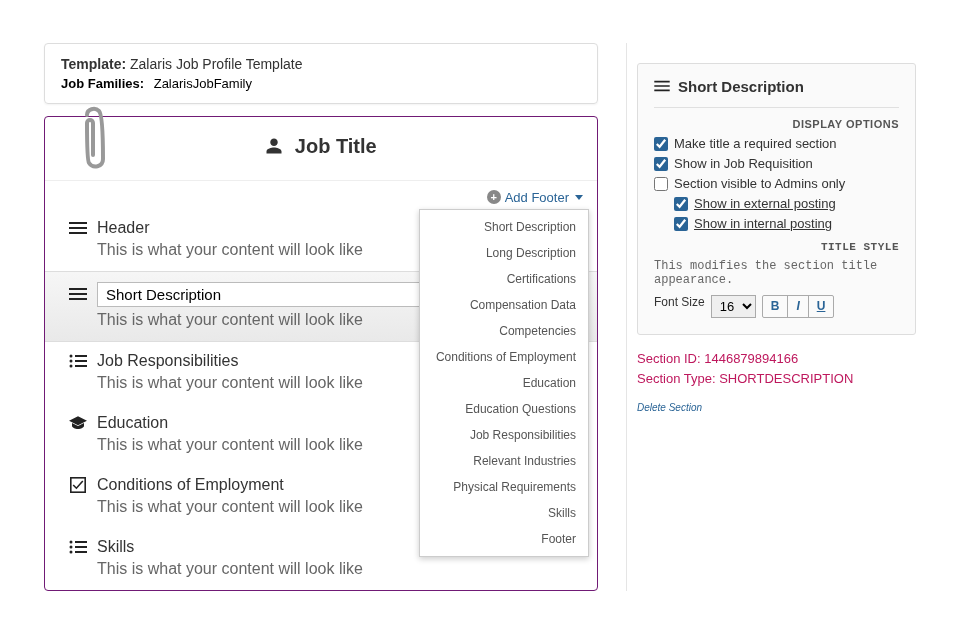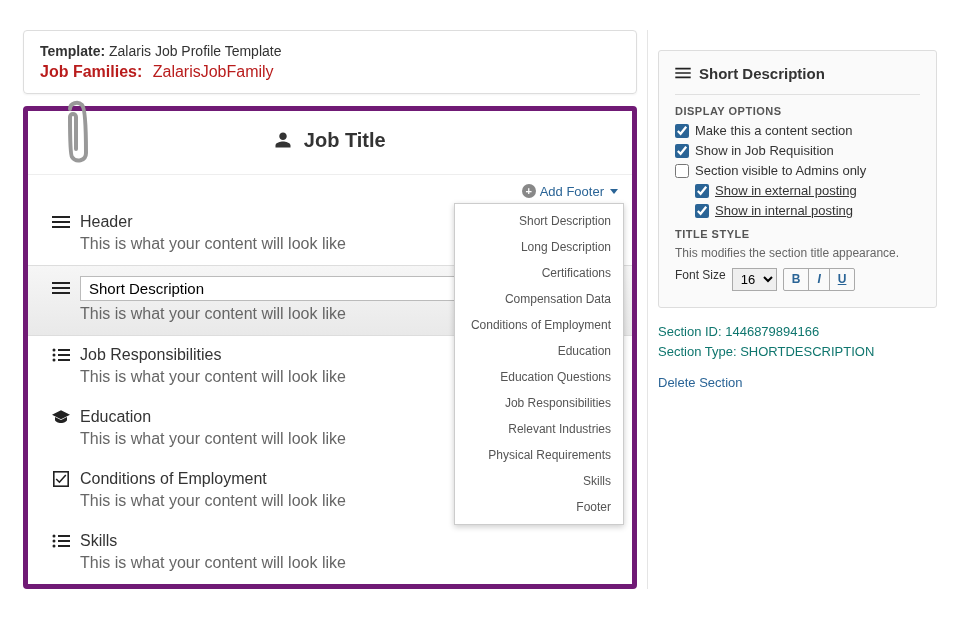--- a/index.html
+++ b/index.html
@@ -1,28 +1,28 @@
 <!DOCTYPE html>
 <html><head>
 <meta charset="utf-8">
 <style>
 * { box-sizing: border-box; margin: 0; padding: 0; }
 body { font-family: Arial, Helvetica, sans-serif; background: #fff; color: #333; font-size: 13px; }
-.container { display: flex; padding: 30px 23px; gap: 10px; max-width: 960px; margin: 0 auto; position: relative; }
+.container { display: flex; padding: 30px 44px; gap: 28px; max-width: 960px; margin: 13px auto; position: relative; }
 .left-col { flex: 1; min-width: 0; }
 .right-col { width: 290px; border-left: 1px solid #e5e5e5; padding-left: 10px; padding-top: 20px; }
 
 
 .template-box { border: 1px solid #ddd; border-radius: 4px; padding: 12px 16px; margin-bottom: 12px; box-shadow: 0 1px 2px rgba(0,0,0,0.05); }
 .template-box .row1 { font-size: 14px; margin-bottom: 4px; }
 .template-box .bold { font-weight: bold; }
-.template-box .row2 { font-size: 16px; color: #b91c1c; }
-
-
-.editor-box { border: 5px solid #701a75; border-radius: 4px; position: relative; }
+.template-box .row2 { font-size: 13px; color: #000000; }
+
+
+.editor-box { border: 1px solid #701a75; border-radius: 4px; position: relative; }
 .title-bar { text-align: center; padding: 18px 10px 22px; border-bottom: 1px solid #eee; font-size: 20px; font-weight: bold; color: #333; position: relative; }
 .title-bar svg { vertical-align: -2px; margin-right: 6px; }
 
 
 .paperclip { position: absolute; left: 28px; top: -12px; z-index: 5; }
 
 
 .add-section-row { text-align: right; padding: 8px 14px 4px; position: relative; }
 .add-section-link { color: #2a6496; font-size: 13px; cursor: pointer; display: inline-flex; align-items: center; gap: 4px; }
 .add-section-link .plus-circle { display:inline-block; width:14px; height:14px; border-radius:50%; background:#888; color:#fff; line-height:14px; text-align:center; font-size:11px; font-weight:bold; }
@@ -39,32 +39,32 @@
 .section-icon { width:18px; display:inline-flex; justify-content:center; color:#222; }
 
 
 .section-row.selected { background: linear-gradient(#f6f6f6,#e9e9e9); border-top:1px solid #ddd; border-bottom:1px solid #ddd; }
 .section-row.selected .sd-input { flex:1; font-size:15px; padding:3px 8px; border:1px solid #bbb; background:#fff; }
 .section-row.selected .globe { color:#555; margin-left:6px; }
 
 
 .panel { border:1px solid #ddd; border-radius:3px; padding: 14px 16px 16px; background:#fafafa; }
 .panel-header { display:flex; align-items:center; gap:8px; font-weight:bold; font-size:15px; padding-bottom:12px; border-bottom:1px solid #e0e0e0; margin-bottom:10px; color:#333; }
-.opt-heading { font-size:11px; font-weight:bold; color:#555; letter-spacing:.5px; margin: 6px 0; }
+.opt-heading { font-size:11px; font-weight:bold; color:#555; letter-spacing:.5px; margin: 6px 0; text-align: right; }
 .check-row { display:flex; align-items:center; gap:6px; font-size:13px; color:#333; margin:5px 0; }
 .check-row.indent { margin-left: 20px; text-decoration: underline; }
 .check-row input[type=checkbox] { accent-color:#2a6496; width:14px; height:14px; }
-.title-style-desc { font-size:12px; color:#666; margin:4px 0 8px; }
+.title-style-desc { font-size:12px; color:#666; margin:4px 0 8px;font-family:Liberation Mono, monospace; }
 .font-size-row { display:flex; gap:6px; font-size:12px; }
 .font-size-row select { font-size:13px; padding:2px 4px; border:1px solid #aaa; }
 .fmt-btns { display:inline-flex; border:1px solid #aaa; border-radius:2px; overflow:hidden; }
 .fmt-btns span { padding:3px 8px; font-weight:bold; font-size:12px; cursor:pointer; border-left:1px solid #aaa; color:#2a6496; }
 .fmt-btns span:first-child { border-left:none; }
-.meta-info { margin-top: 14px; font-size:13px; color:#0f766e; line-height:1.5; }
-.delete-link { display:inline-block; margin-top:14px; color:#2a6496; font-size:13px; cursor:pointer; }
+.meta-info { margin-top: 14px; font-size:13px; color:#be185d; line-height:1.5; }
+.delete-link { display:inline-block; margin-top:14px; color:#2a6496; font-size:10px; cursor:pointer;font-style:italic; }
 
 
 svg { display:inline-block; }
 </style>
 </head>
 <body>
 
 <div class="container">
   <div class="left-col">
 
@@ -98,20 +98,21 @@
           <span class="plus-circle">+</span>
           <span>Add Footer</span>
           <span class="caret"></span>
         </span>
 
         <div class="dropdown">
           <div class="dropdown-item">Short Description</div>
           <div class="dropdown-item">Long Description</div>
           <div class="dropdown-item">Certifications</div>
           <div class="dropdown-item">Compensation Data</div>
+          <div class="dropdown-item">Competencies</div>
           <div class="dropdown-item">Conditions of Employment</div>
           <div class="dropdown-item">Education</div>
           <div class="dropdown-item">Education Questions</div>
           <div class="dropdown-item">Job Responsibilities</div>
           <div class="dropdown-item">Relevant Industries</div>
           <div class="dropdown-item">Physical Requirements</div>
           <div class="dropdown-item">Skills</div>
           <div class="dropdown-item">Footer</div>
         </div>
       </div>
@@ -212,40 +213,40 @@
               <path stroke="#222" stroke-width="2" d="M0 2h18M0 7h18M0 12h18"></path>
             </svg>
         </span>
         <span>Short Description</span>
       </div>
 
       <div class="opt-heading">DISPLAY OPTIONS</div>
 
       <label class="check-row">
         <input type="checkbox" checked="" style="">
-        <span>Make this a content section</span>
+        <span>Make title a required section</span>
       </label>
       <label class="check-row">
         <input type="checkbox" checked="" style="">
         <span>Show in Job Requisition</span>
       </label>
       <label class="check-row">
         <input type="checkbox" style="">
         <span>Section visible to Admins only</span>
       </label>
       <label class="check-row indent">
         <input type="checkbox" checked="" style="">
         <span>Show in external posting</span>
       </label>
       <label class="check-row indent">
         <input type="checkbox" checked="" style="">
         <span>Show in internal posting</span>
       </label>
 
-      <div class="opt-heading" style="margin-top:10px;">TITLE STYLE</div>
+      <div class="opt-heading" style="margin-top:10px;font-family:Liberation Mono, monospace;">TITLE STYLE</div>
       <div class="title-style-desc">This modifies the section title appearance.</div>
 
       <div class="font-size-row">
         <span>Font Size</span>
         <select>
           <option>16</option>
         </select>
         <span class="fmt-btns">
           <span>B</span>
           <span style="font-style:italic">I</span>

